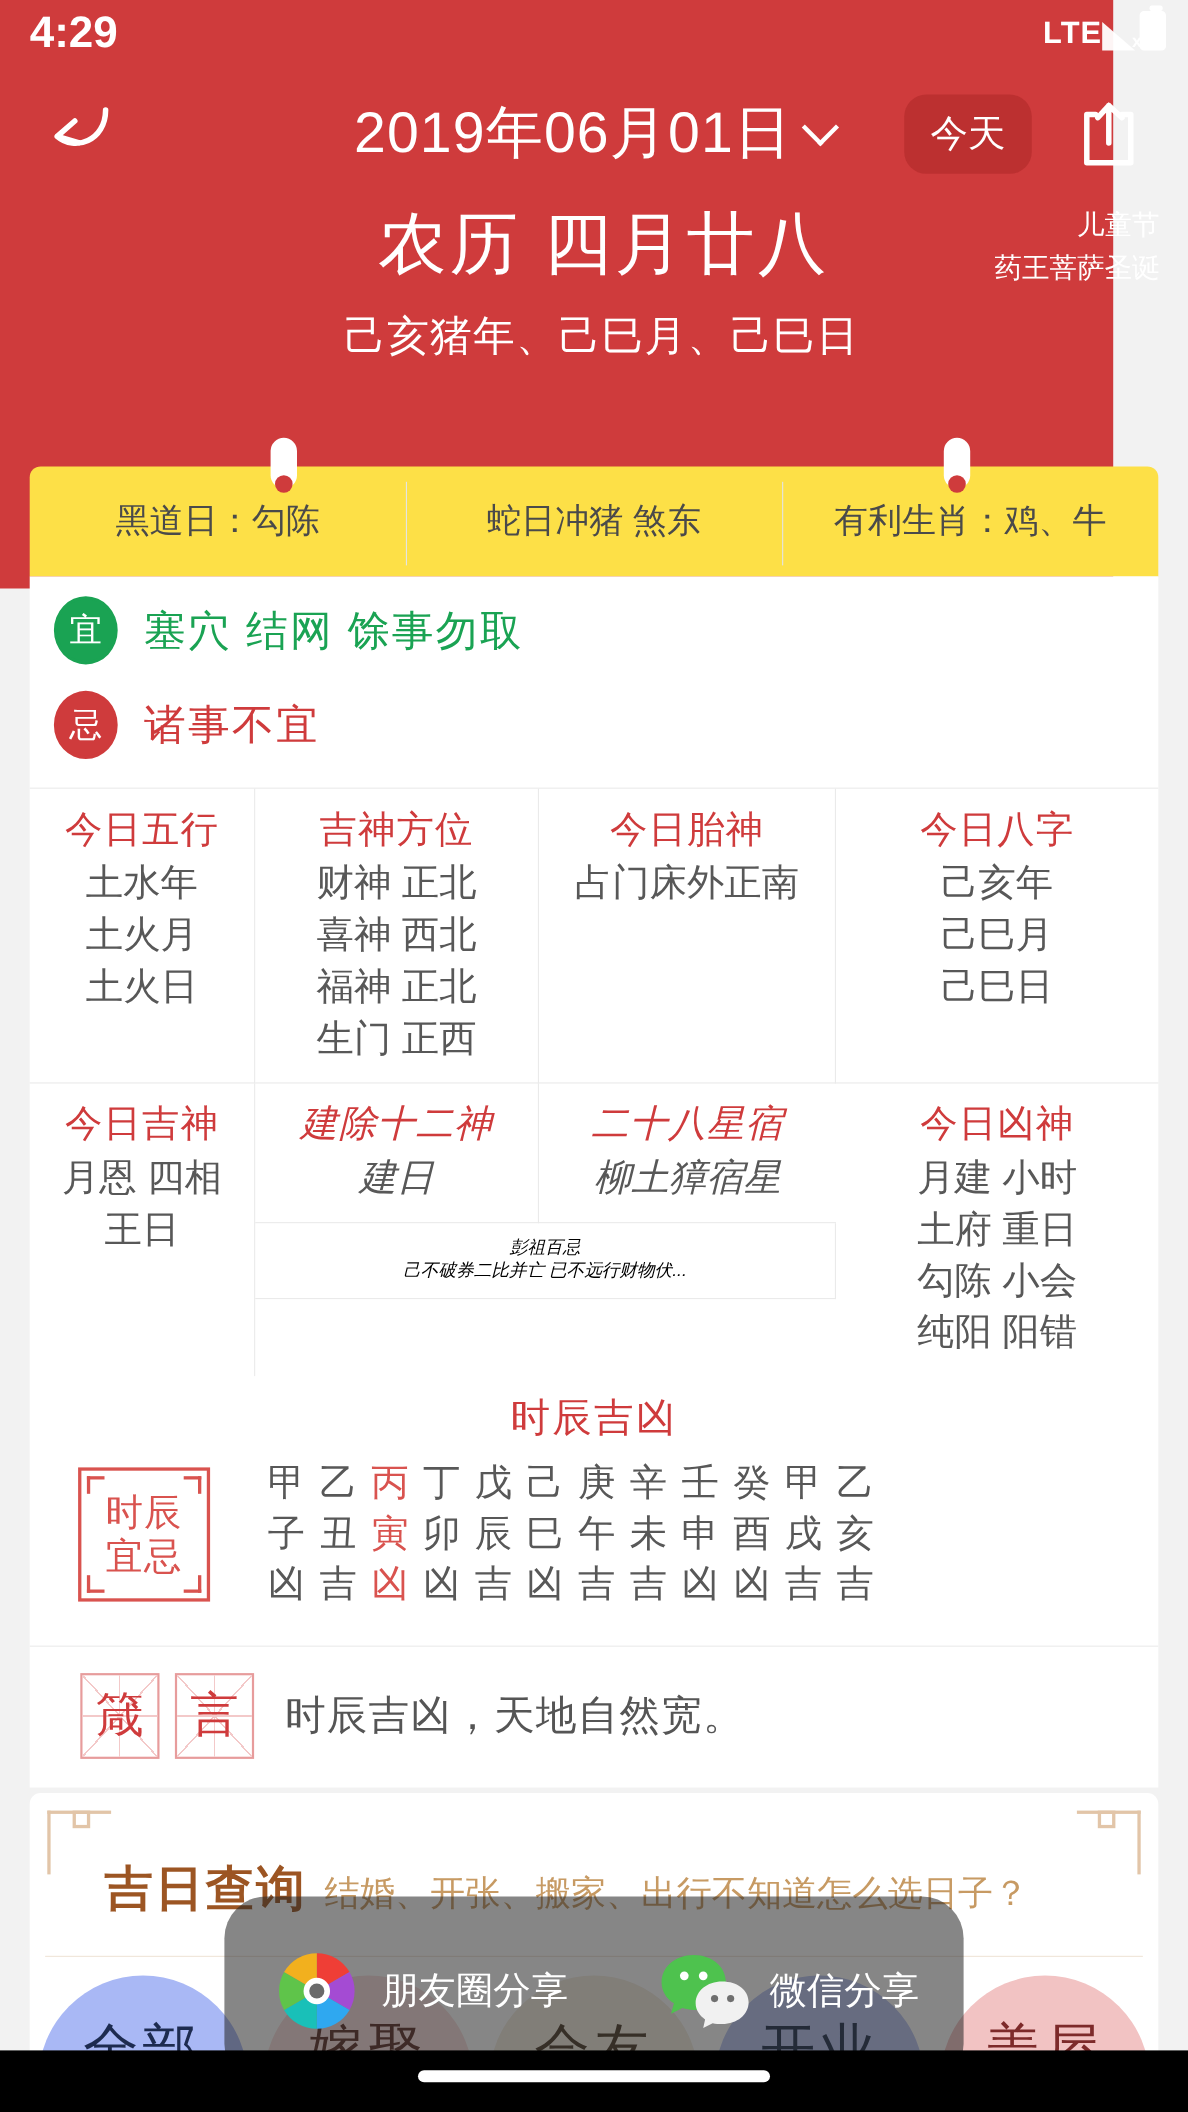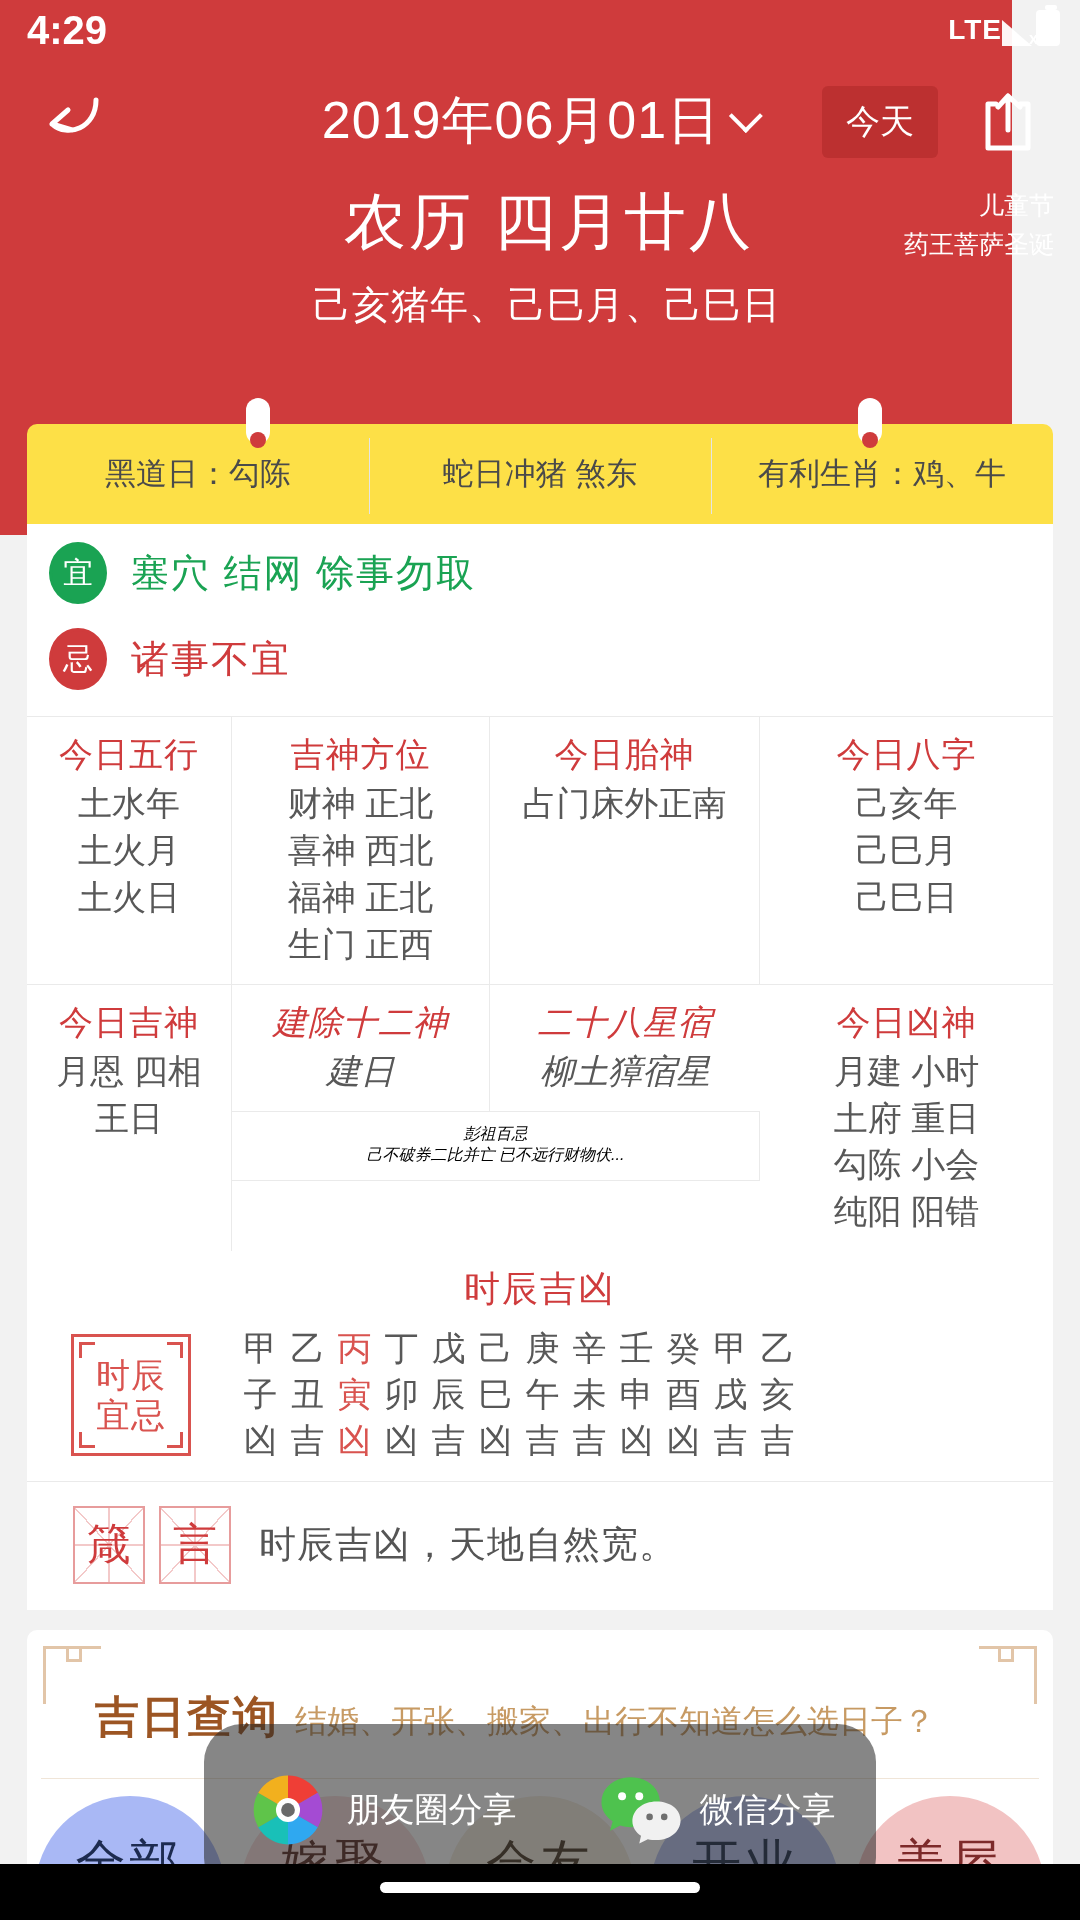--- a/index.html
+++ b/index.html
@@ -23,21 +23,21 @@
       border-left:30px solid rgba(255,255,255,0.95); border-top:26px solid transparent; }
   .sig .x { position:absolute; right:-2px; bottom:-2px; font-size:16px; font-weight:700; color:#fff; }
   .batt { position:relative; width:24px; height:36px; border:3px solid #fff; border-radius:4px; background:#fff; }
   .batt:before { content:""; position:absolute; top:-8px; left:6px; width:12px; height:5px; background:#fff; border-radius:2px; }
 
   .navrow { position:absolute; top:62px; left:0; width:1080px; height:110px; }
   .backbtn { position:absolute; left:38px; top:18px; width:76px; height:76px; cursor:pointer; }
   .datebox { position:absolute; left:50%; transform:translateX(-50%); top:24px; display:flex; align-items:center; gap:14px; cursor:pointer; }
   .datetxt { color:#fff; font-size:52px; letter-spacing:1px; }
   .chev { width:24px; height:24px; border-right:4px solid #fff; border-bottom:4px solid #fff; transform:rotate(45deg); margin-bottom:10px; }
-  .todaybtn { position:absolute; right:142px; top:24px; background:rgba(150,25,25,0.32); border-radius:6px;
+  .todaybtn { position:absolute; right:142px; top:24px; background:rgba(150,25,25,0.32); border-radius:20px;
       padding:13px 24px; color:#fff; font-size:34px; cursor:pointer; }
   .sharebtn { position:absolute; right:40px; top:26px; width:64px; height:64px; cursor:pointer; }
 
   .lunar-wrap { position:absolute; top:180px; left:0; width:1080px; }
   .lunar-main { text-align:center; color:#fff; font-size:62px; letter-spacing:3px; padding-left:18px; }
   .lunar-sub { text-align:center; color:#fff; font-size:38px; margin-top:16px; letter-spacing:1px; padding-left:14px; }
   .fest { position:absolute; right:26px; top:6px; text-align:right; color:#fff; line-height:1.55; }
   .fest div { font-size:25px; }
 
   
@@ -74,21 +74,21 @@
   .c2 { width:258px; }
   .c3 { width:270px; }
   .c4 { width:293px; }
 
   .subgrid { width:528px; display:flex; flex-direction:column;font-style:italic; }
   .sg-top { display:flex; }
   .sg-bot { border-bottom:1px solid #eaeaea; border-right:1px solid #eaeaea; padding:12px 8px 14px; text-align:center; }
   .sg-bot .ln { overflow:hidden; text-overflow:ellipsis; white-space:nowrap; }
 
   
-  .shichen { border-bottom:1px solid #eaeaea; padding:14px 0 17px; }
+  .shichen { border-bottom:1px solid #eaeaea; padding:14px 0 32px; }
   .sc-title { text-align:center; color:#cf3b3c; font-size:36px; letter-spacing:2px; margin-bottom:12px; }
   .sc-body { display:flex; align-items:center; }
   .stamp { margin-left:44px; width:120px; height:122px; border:3px solid #d9534f; position:relative;
       display:flex; flex-direction:column; align-items:center; justify-content:center; flex:0 0 auto; }
   .stamp span { color:#d9534f; font-size:34px; line-height:1.18; letter-spacing:1px; }
   .stamp i { position:absolute; width:16px; height:16px; border:3px solid #d9534f; }
   .stamp i.tl { top:5px; left:5px; border-right:none; border-bottom:none; }
   .stamp i.tr { top:5px; right:5px; border-left:none; border-bottom:none; }
   .stamp i.bl { bottom:5px; left:5px; border-right:none; border-top:none; }
   .stamp i.br { bottom:5px; right:5px; border-left:none; border-top:none; }

